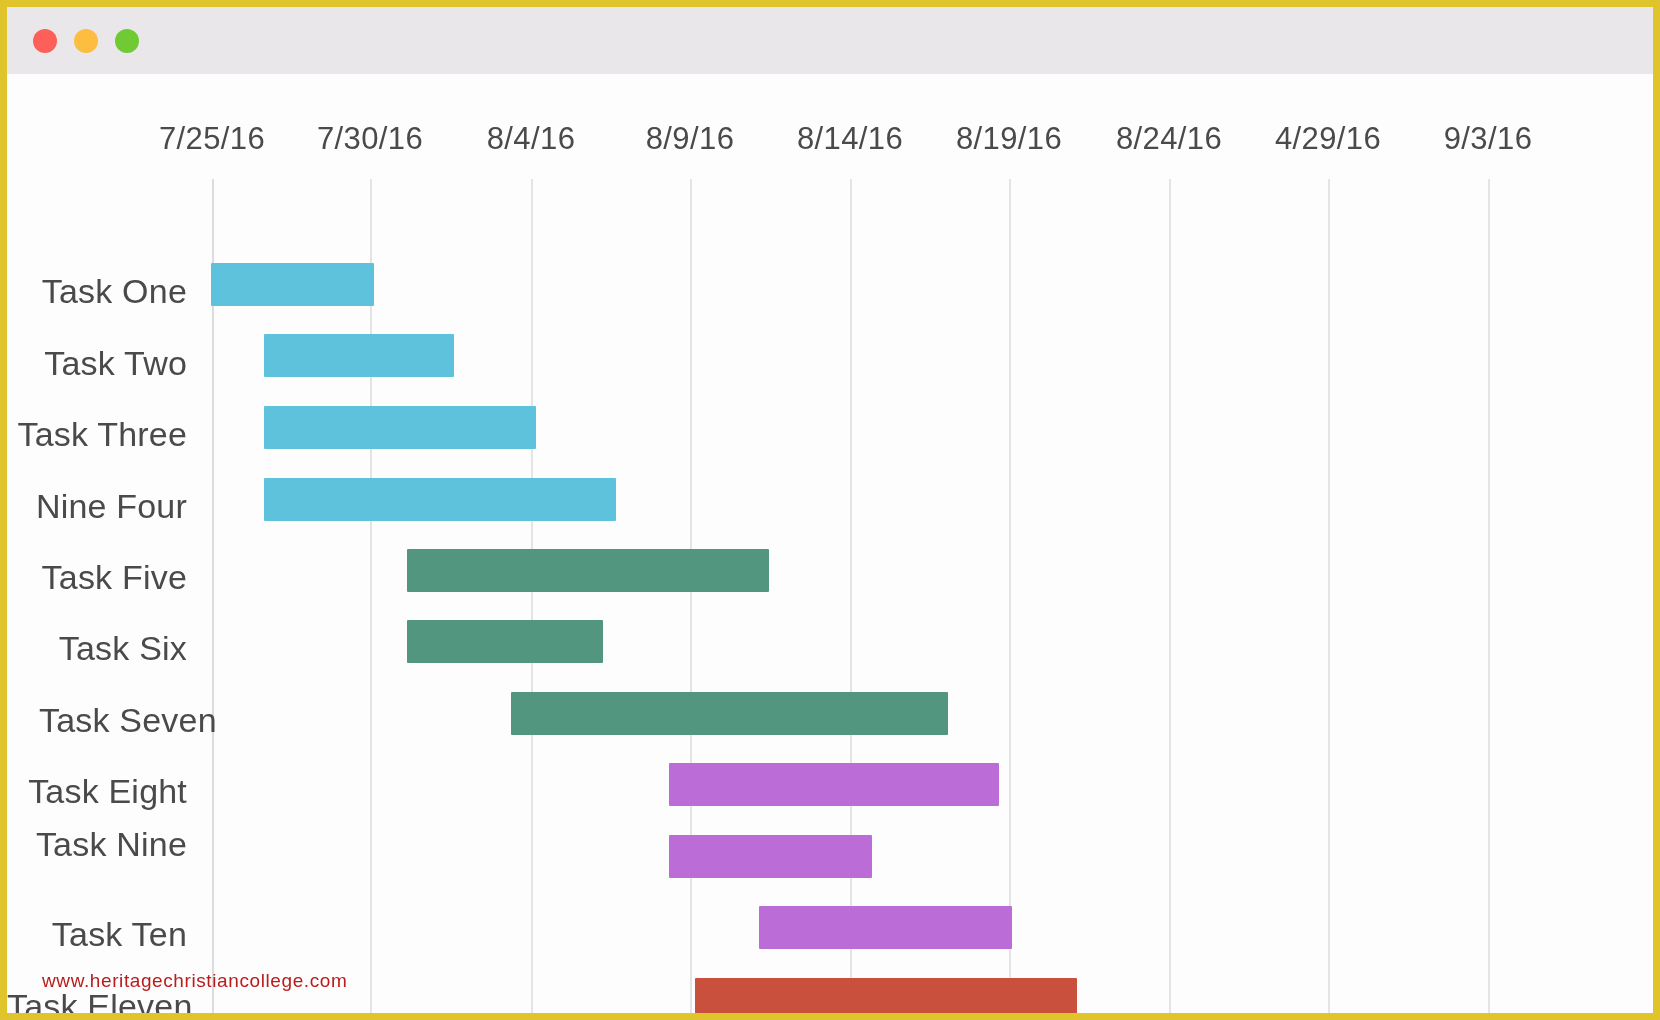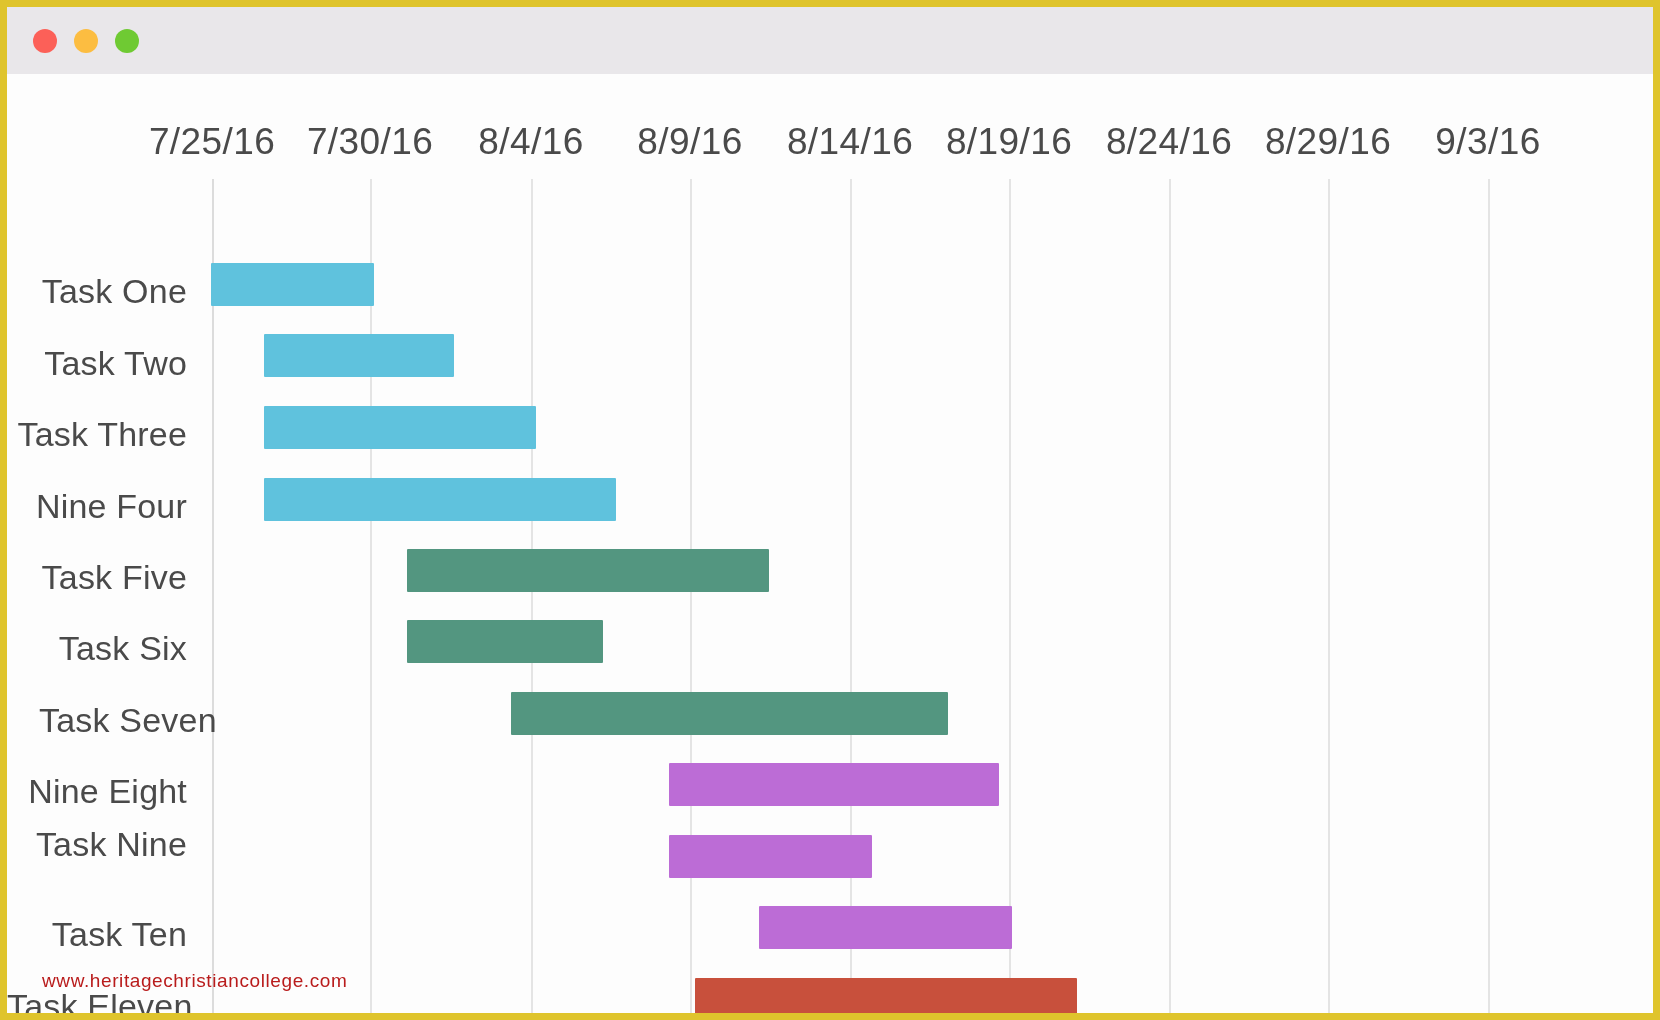--- a/index.html
+++ b/index.html
@@ -54,21 +54,21 @@
   
   #date-axis {
     position: absolute;
     left: 0; top: 0;
     width: 1646px; height: 105px;
   }
   .date-tick {
     position: absolute;
     top: 47px;
     transform: translateX(-50%);
-    font-size: 37px;
+    font-size: 31px;
     color: #4A4A4A;
     letter-spacing: 0.4px;
     white-space: nowrap;
   }
 
   
   #plot-body {
     position: absolute;
     left: 0; top: 105px;
     width: 1646px; height: 834px;
@@ -136,21 +136,21 @@
   <div id="chart-area">
 
     <div id="date-axis">
         <div class="date-tick" style="left: 205px;">7/25/16</div>
         <div class="date-tick" style="left: 363px;">7/30/16</div>
         <div class="date-tick" style="left: 524px;">8/4/16</div>
         <div class="date-tick" style="left: 683px;">8/9/16</div>
         <div class="date-tick" style="left: 843px;">8/14/16</div>
         <div class="date-tick" style="left: 1002px;">8/19/16</div>
         <div class="date-tick" style="left: 1162px;">8/24/16</div>
-        <div class="date-tick" style="left: 1321px;">8/29/16</div>
+        <div class="date-tick" style="left: 1321px;">4/29/16</div>
         <div class="date-tick" style="left: 1481px;">9/3/16</div>
       </div>
 
     <div id="plot-body">
       <div id="gridlines">
           <div class="gridline axis-line" style="left: 205px;"></div>
           <div class="gridline" style="left: 363px;"></div>
           <div class="gridline" style="left: 524px;"></div>
           <div class="gridline" style="left: 683px;"></div>
           <div class="gridline" style="left: 843px;"></div>
@@ -160,21 +160,21 @@
           <div class="gridline" style="left: 1481px;"></div>
         </div>
       <div id="task-labels">
           <div class="task-label" style="top: 93px;">Task One</div>
           <div class="task-label" style="top: 165px;">Task Two</div>
           <div class="task-label" style="top: 236px;">Task Three</div>
           <div class="task-label" style="top: 308px;">Nine Four</div>
           <div class="task-label" style="top: 379px;">Task Five</div>
           <div class="task-label" style="top: 450px;">Task Six</div>
           <div class="task-label" style="top: 522px; padding-left: 32px;">Task Seven</div>
-          <div class="task-label" style="top: 593px;">Nine Eight</div>
+          <div class="task-label" style="top: 593px;">Task Eight</div>
           <div class="task-label" style="top: 646px;">Task Nine</div>
           <div class="task-label" style="top: 736px;">Task Ten</div>
           <div class="task-label" style="top: 808px;">Task Eleven</div>
         </div>
       <div id="bars-layer">
           <div class="gantt-bar" title="Task One: 7/25/16 – 7/30/16" style="left: 204px; width: 163px; top: 84px; background: rgb(95, 194, 221);"></div>
           <div class="gantt-bar" title="Task Two: 7/26/16 – 8/1/16" style="left: 257px; width: 190px; top: 155px; background: rgb(95, 194, 221);"></div>
           <div class="gantt-bar" title="Task Three: 7/26/16 – 8/4/16" style="left: 257px; width: 272px; top: 227px; background: rgb(95, 194, 221);"></div>
           <div class="gantt-bar" title="Task Four: 7/26/16 – 8/6/16" style="left: 257px; width: 352px; top: 299px; background: rgb(95, 194, 221);"></div>
           <div class="gantt-bar" title="Task Five: 7/30/16 – 8/11/16" style="left: 400px; width: 362px; top: 370px; background: rgb(83, 150, 128);"></div>

